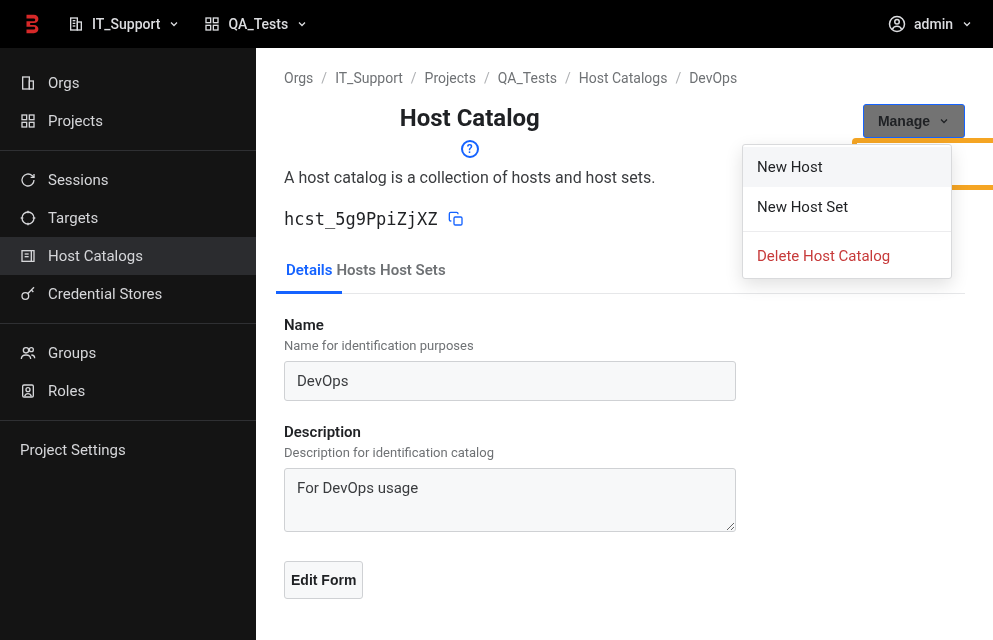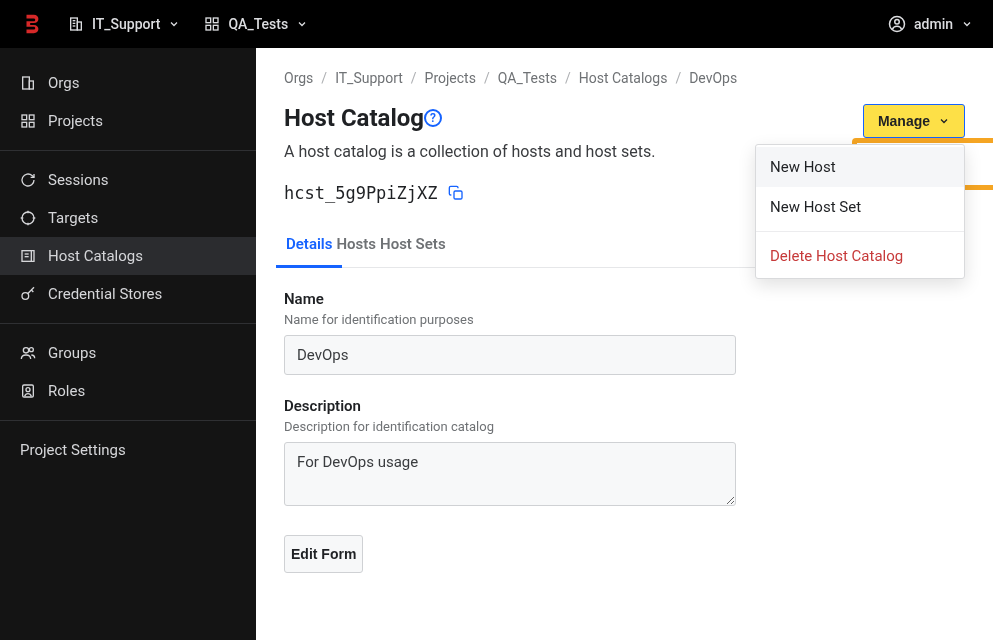--- a/index.html
+++ b/index.html
@@ -19,26 +19,26 @@
   .side-item { display:flex; align-items:center; gap:12px; padding:10px 20px; cursor:pointer; color:#d5d6d9; font-size:15px; }
   .side-item.active { background:#2b2c2f; }
   .side-item.plain { padding-left:20px; }
   .content { flex:1; background:#fff; padding: 22px 28px; position:relative; overflow:auto; }
   
   .breadcrumb { display:flex; align-items:center; gap:8px; color:#6f7275; font-size:14px; margin-bottom:18px; flex-wrap:wrap; }
   .breadcrumb .crumb { cursor:pointer; }
   .breadcrumb .sep { color:#aeb0b3; }
   
   .page-header-row { display:flex; align-items:flex-start; justify-content:space-between; gap:20px; }
-  .page-title { font-size:24px; font-weight:700; display:flex; align-items:center; color:#1f2124; }
+  .page-title { font-size:24px; font-weight:700; display:flex; align-items:center; gap:8px; color:#1f2124;flex-direction:column; }
   .page-subtitle { color:#3a3c3f; font-size:16px; margin-top:10px; }
   .help-circle { width:18px; height:18px; border:2px solid #1563ff; border-radius:50%; color:#1563ff; font-size:12px; display:flex; align-items:center; justify-content:center; font-weight:600; cursor:pointer; }
   .manage-wrap { position:relative; }
-  .manage-btn { border:1px solid #1563ff; background:#fde047; padding:8px 14px; border-radius:3px; font-weight:600; font-size:14px; color:#1f2124; display:flex; align-items:center; gap:8px; cursor:pointer; }
-  .manage-menu { position:absolute; right:0; top:40px; width:210px; background:#fff; border:1px solid #d9dadc; border-radius:3px; box-shadow:0 6px 18px rgba(0,0,0,0.12); padding:2px 0; z-index:50; }
+  .manage-btn { border:1px solid #1563ff; background:#737373; padding:8px 14px; border-radius:3px; font-weight:600; font-size:14px; color:#1f2124; display:flex; align-items:center; gap:8px; cursor:pointer; }
+  .manage-menu { position:absolute; right:13px; top:40px; width:210px; background:#fff; border:1px solid #d9dadc; border-radius:3px; box-shadow:0 6px 18px rgba(0,0,0,0.12); padding:2px 0; z-index:50; }
   .menu-item { padding:11px 14px; font-size:15px; cursor:pointer; color:#1f2124; }
   .menu-item.first-hl { background:#f5f6f8; }
   .menu-sep { height:1px; background:#ececee; margin:4px 0; }
   .menu-item.danger { color:#c73a3a; }
   .highlight-box { position:absolute; border:5px solid #f5a523; border-radius:4px; pointer-events:none; }
   .id-row { display:flex; align-items:center; gap:10px; margin-top:22px; font-family: ui-monospace, SFMono-Regular, Menlo, monospace; font-size:17px; color:#1f2124; }
   .copy-icon { width:16px;height:16px; color:#1563ff; cursor:pointer; }
   
   .tabs { display:flex; border-bottom:1px solid #e6e7e9; margin-top:22px; }
   .tab { padding:10px 2px 14px; font-weight:600; font-size:15px; color:#6f7275; cursor:pointer; position:relative; }

